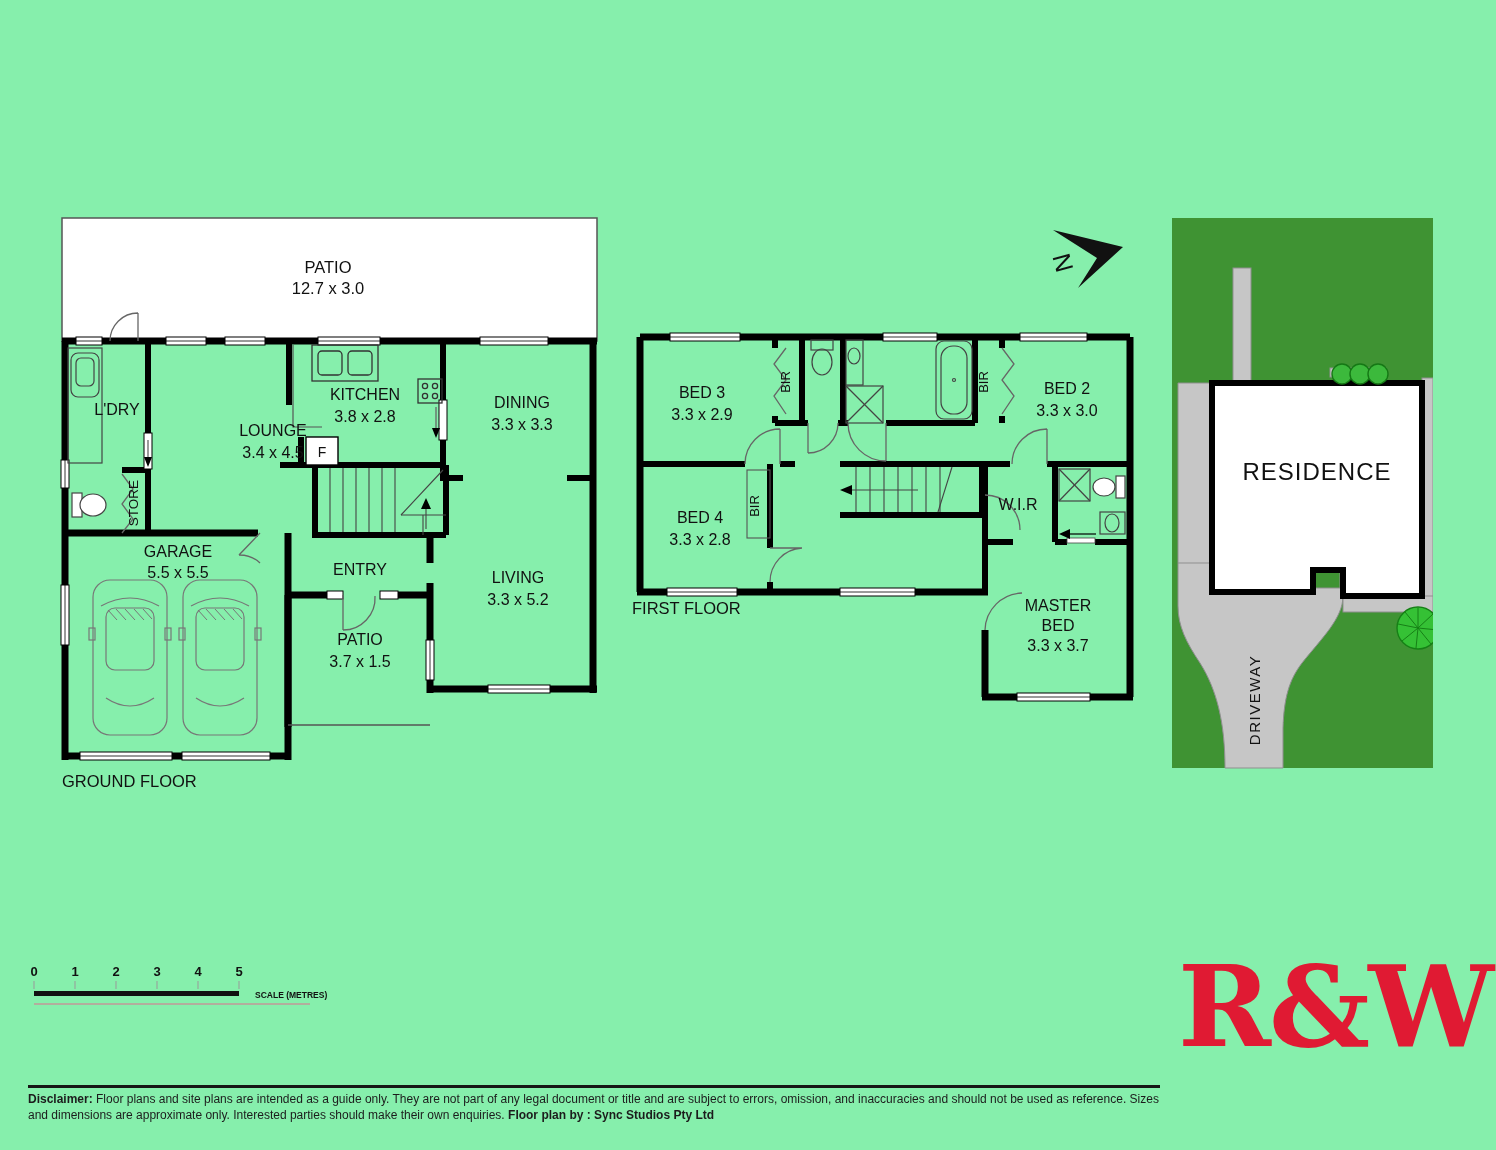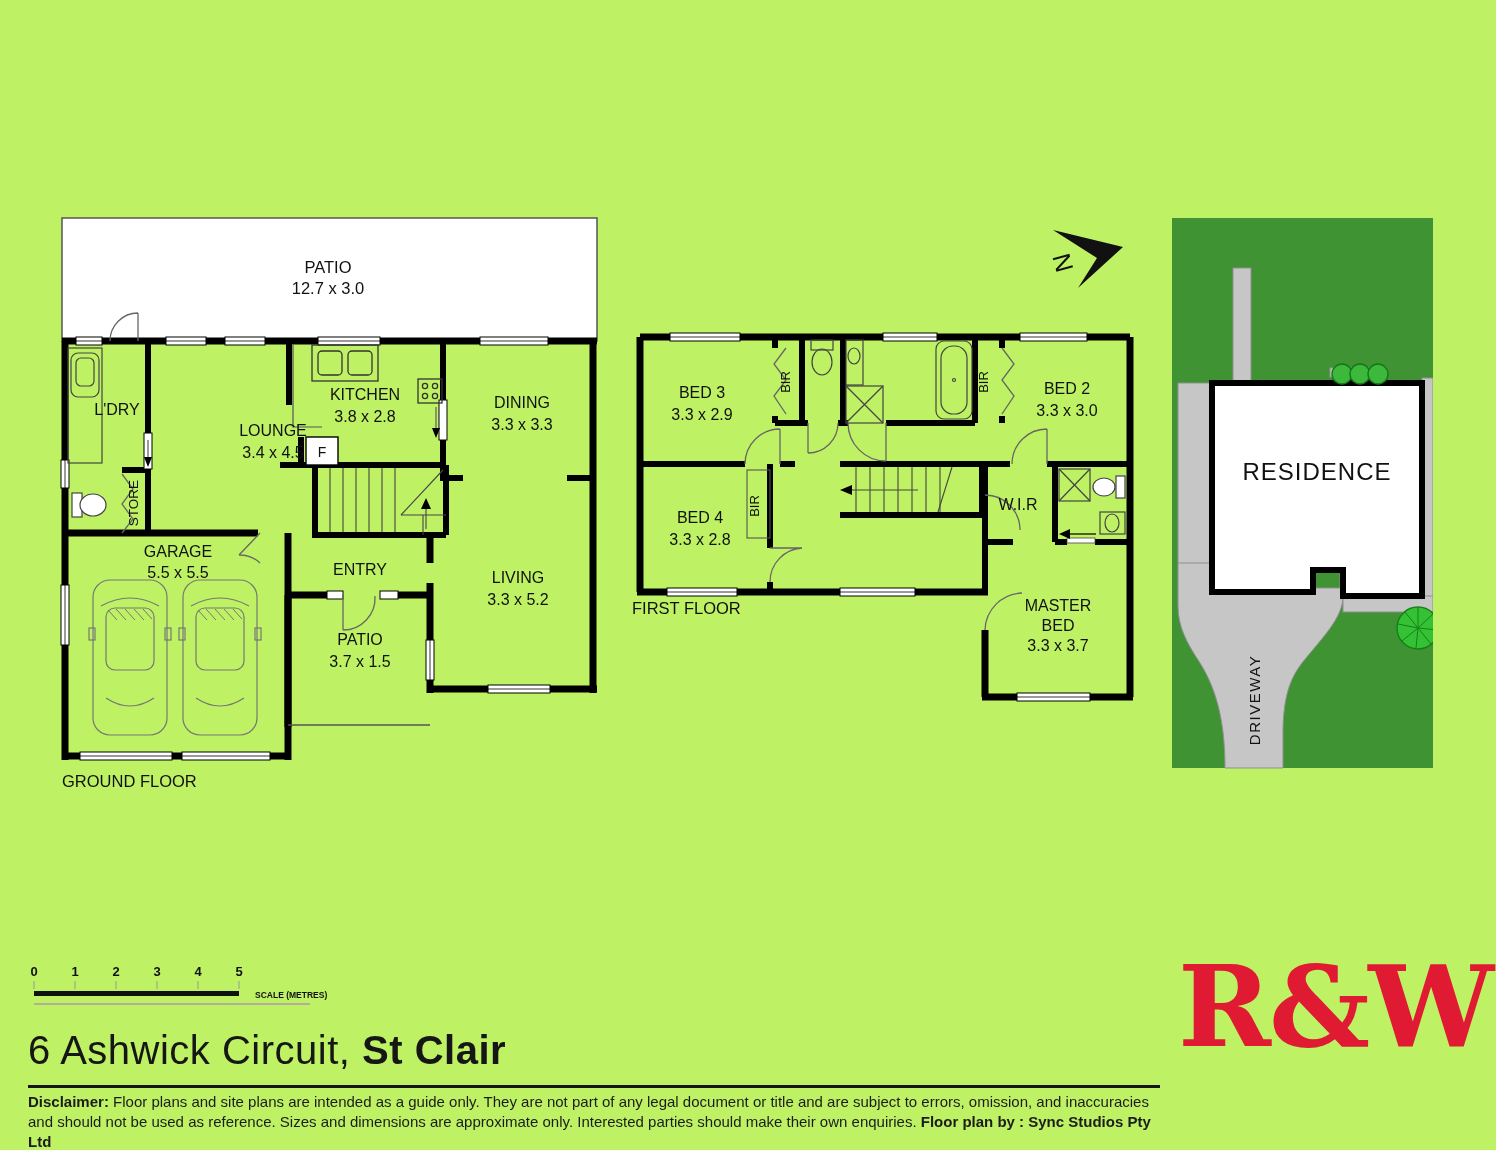--- a/index.html
+++ b/index.html
@@ -1,25 +1,25 @@
 <!DOCTYPE html>
 <html><head>
 <meta charset="utf-8">
 <style>
   html,body{margin:0;padding:0;background:#fff;}
-  .canvas{position:relative;width:1496px;height:1150px;background:#bef264;overflow:hidden;
+  .canvas{position:relative;width:1496px;height:1150px;background:#86efac;overflow:hidden;
           font-family:"Liberation Sans",sans-serif;color:#111;}
   .abs{position:absolute;}
   svg text{font-family:"Liberation Sans",sans-serif;fill:#111;}
   .rm{font-size:16px;}
   .plan-cap{font-size:16.5px;}
   .title{font-size:40px;letter-spacing:.5px;color:#161616;white-space:nowrap;}
   .title b{font-weight:700;}
   .rule{background:#161616;height:3px;}
-  .disc{font-size:15px;line-height:1.32;color:#1c1c1c;}
+  .disc{font-size:12px;line-height:1.32;color:#1c1c1c;}
   .disc b{font-weight:700;}
   .logo{font-family:"DejaVu Serif","Liberation Serif",serif;font-weight:700;
         font-size:112px;line-height:1;color:#e01a33;letter-spacing:-2px;}
 </style>
 </head>
 <body>
 
 <div class="canvas">
 
   <svg class="abs" style="left:60px;top:215px;" width="540" height="575" viewBox="0 0 540 575">
@@ -353,23 +353,20 @@
       <line x1="88" y1="21" x2="88" y2="29"></line>
         <line x1="129" y1="21" x2="129" y2="29"></line>
       <line x1="170" y1="21" x2="170" y2="29"></line>
         <line x1="211" y1="21" x2="211" y2="29"></line>
     </g>
     <rect x="6" y="31" width="205" height="5" fill="#111"></rect>
     <text x="227" y="38" font-size="8.5" font-weight="bold">SCALE (METRES)</text>
     <line x1="6" y1="44" x2="282" y2="44" stroke="#b3ae9d" stroke-width="2"></line>
   </svg>
 
-  <div class="abs title" style="left:28px;top:1028px;">
-    <span>6 Ashwick Circuit, </span><b>St Clair</b>
-  </div>
   <div class="abs rule" style="left:28px;top:1085px;width:1132px;"></div>
   <div class="abs disc" style="left:28px;top:1092px;width:1140px;">
     <b>Disclaimer:</b><span> Floor plans and site plans are intended as a guide only. They are not part of any legal document or title and are subject to errors, omission, and inaccuracies and should not be used as reference. Sizes and dimensions are approximate only. Interested parties should make their own enquiries. </span><b>Floor plan by : Sync Studios Pty Ltd</b>
   </div>
 
   <div class="abs logo" style="left:1178px;top:951px;">R&amp;W</div>
 
 </div>
 
 </body></html>

